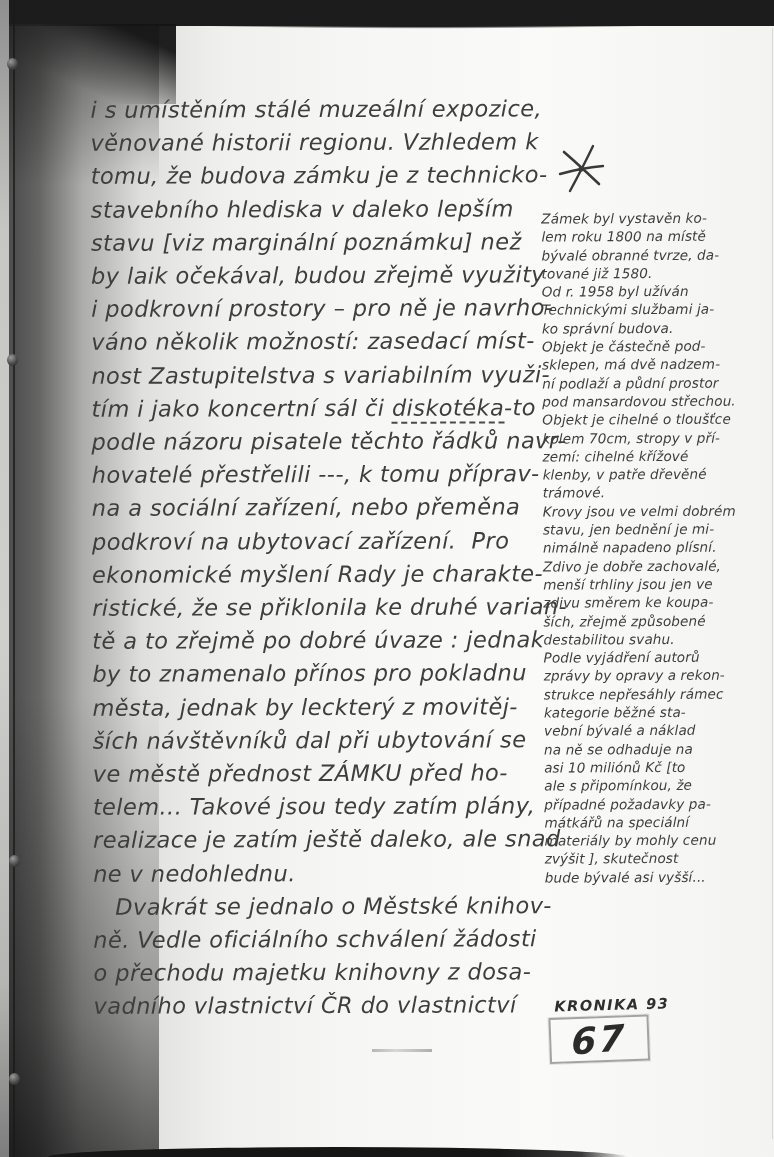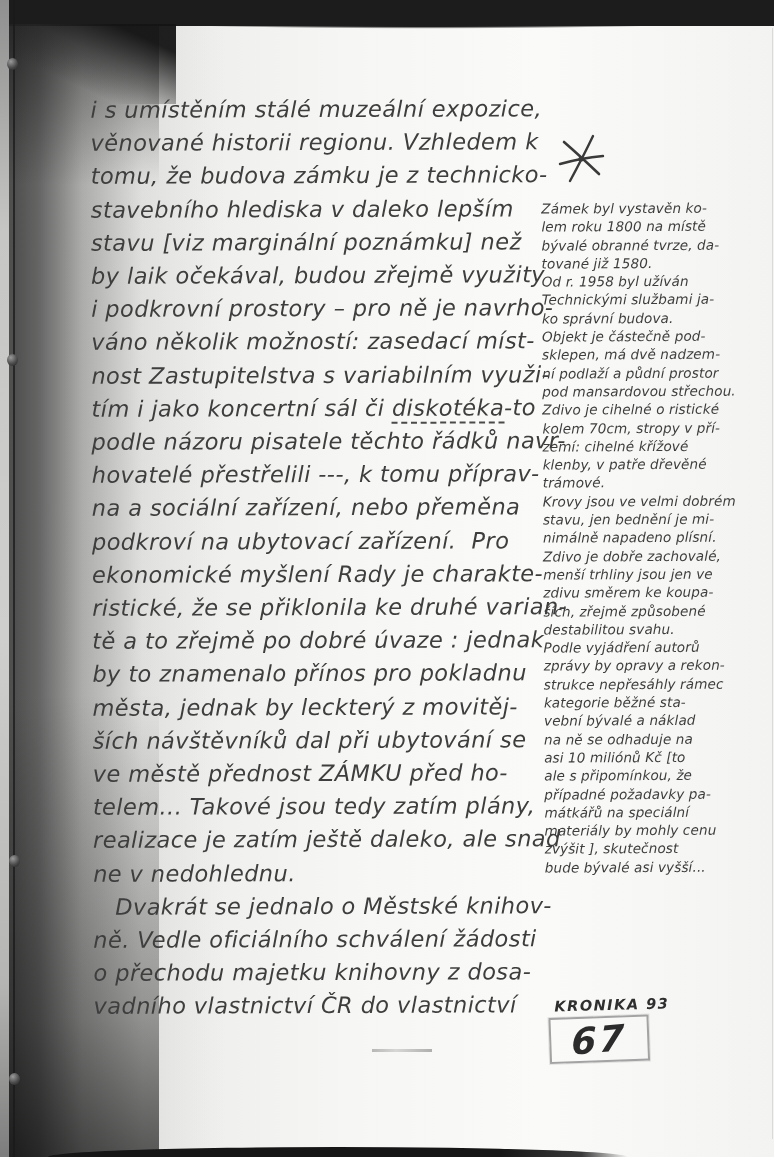--- a/index.html
+++ b/index.html
@@ -33,21 +33,21 @@
   .right-line{position:absolute;right:1px;top:28px;width:1px;height:96%;background:rgba(0,0,0,.10);}
 
   
   .hw{font-style:italic;color:#3e3e3e;}
   .main-text{position:absolute;left:92px;top:93px;width:480px;
     font-size:22.5px;line-height:33.2px;letter-spacing:.4px;transform:rotate(-.2deg);}
   .main-text .hw-line{white-space:pre;}
   .hw-line.indent{padding-left:22px;}
   .dash-underline{border-bottom:2px dashed #4a4a4a;padding-bottom:1px;}
 
-  .margin-note{position:absolute;left:543px;top:133px;width:230px;}
+  .margin-note{position:absolute;left:543px;top:143px;width:230px;}
   .margin-marker{display:block;margin:0 0 14px 14px;}
   .margin-lines{font-size:13.6px;line-height:18.3px;letter-spacing:.1px;transform:rotate(-.3deg);}
   .margin-lines .hw-line{white-space:pre;}
 
   
   .stamp{position:absolute;left:549px;top:997px;transform:rotate(-1.5deg);}
   .stamp-label{font-size:14.5px;font-weight:bold;color:#2f2f2f;letter-spacing:1.5px;
     font-style:italic;margin-left:6px;}
   .stamp-box{margin-top:3px;width:96px;height:42px;border:2px solid #a3a3a3;
     display:flex;align-items:center;justify-content:center;transform:rotate(-.6deg);
@@ -118,21 +118,21 @@
         <div class="hw-line"><span>lem roku 1800 na místě</span></div>
         <div class="hw-line"><span>bývalé obranné tvrze, da-</span></div>
         <div class="hw-line"><span>tované již 1580.</span></div>
         <div class="hw-line"><span>Od r. 1958 byl užíván</span></div>
         <div class="hw-line"><span>Technickými službami ja-</span></div>
         <div class="hw-line"><span>ko správní budova.</span></div>
         <div class="hw-line"><span>Objekt je částečně pod-</span></div>
         <div class="hw-line"><span>sklepen, má dvě nadzem-</span></div>
         <div class="hw-line"><span>ní podlaží a půdní prostor</span></div>
         <div class="hw-line"><span>pod mansardovou střechou.</span></div>
-        <div class="hw-line"><span>Zdivo je cihelné o ristické</span></div>
+        <div class="hw-line"><span>Objekt je cihelné o tloušťce</span></div>
         <div class="hw-line"><span>kolem 70cm, stropy v pří-</span></div>
         <div class="hw-line"><span>zemí: cihelné křížové</span></div>
         <div class="hw-line"><span>klenby, v patře dřevěné</span></div>
         <div class="hw-line"><span>trámové.</span></div>
         <div class="hw-line"><span>Krovy jsou ve velmi dobrém</span></div>
         <div class="hw-line"><span>stavu, jen bednění je mi-</span></div>
         <div class="hw-line"><span>nimálně napadeno plísní.</span></div>
         <div class="hw-line"><span>Zdivo je dobře zachovalé,</span></div>
         <div class="hw-line"><span>menší trhliny jsou jen ve</span></div>
         <div class="hw-line"><span>zdivu směrem ke koupa-</span></div>

